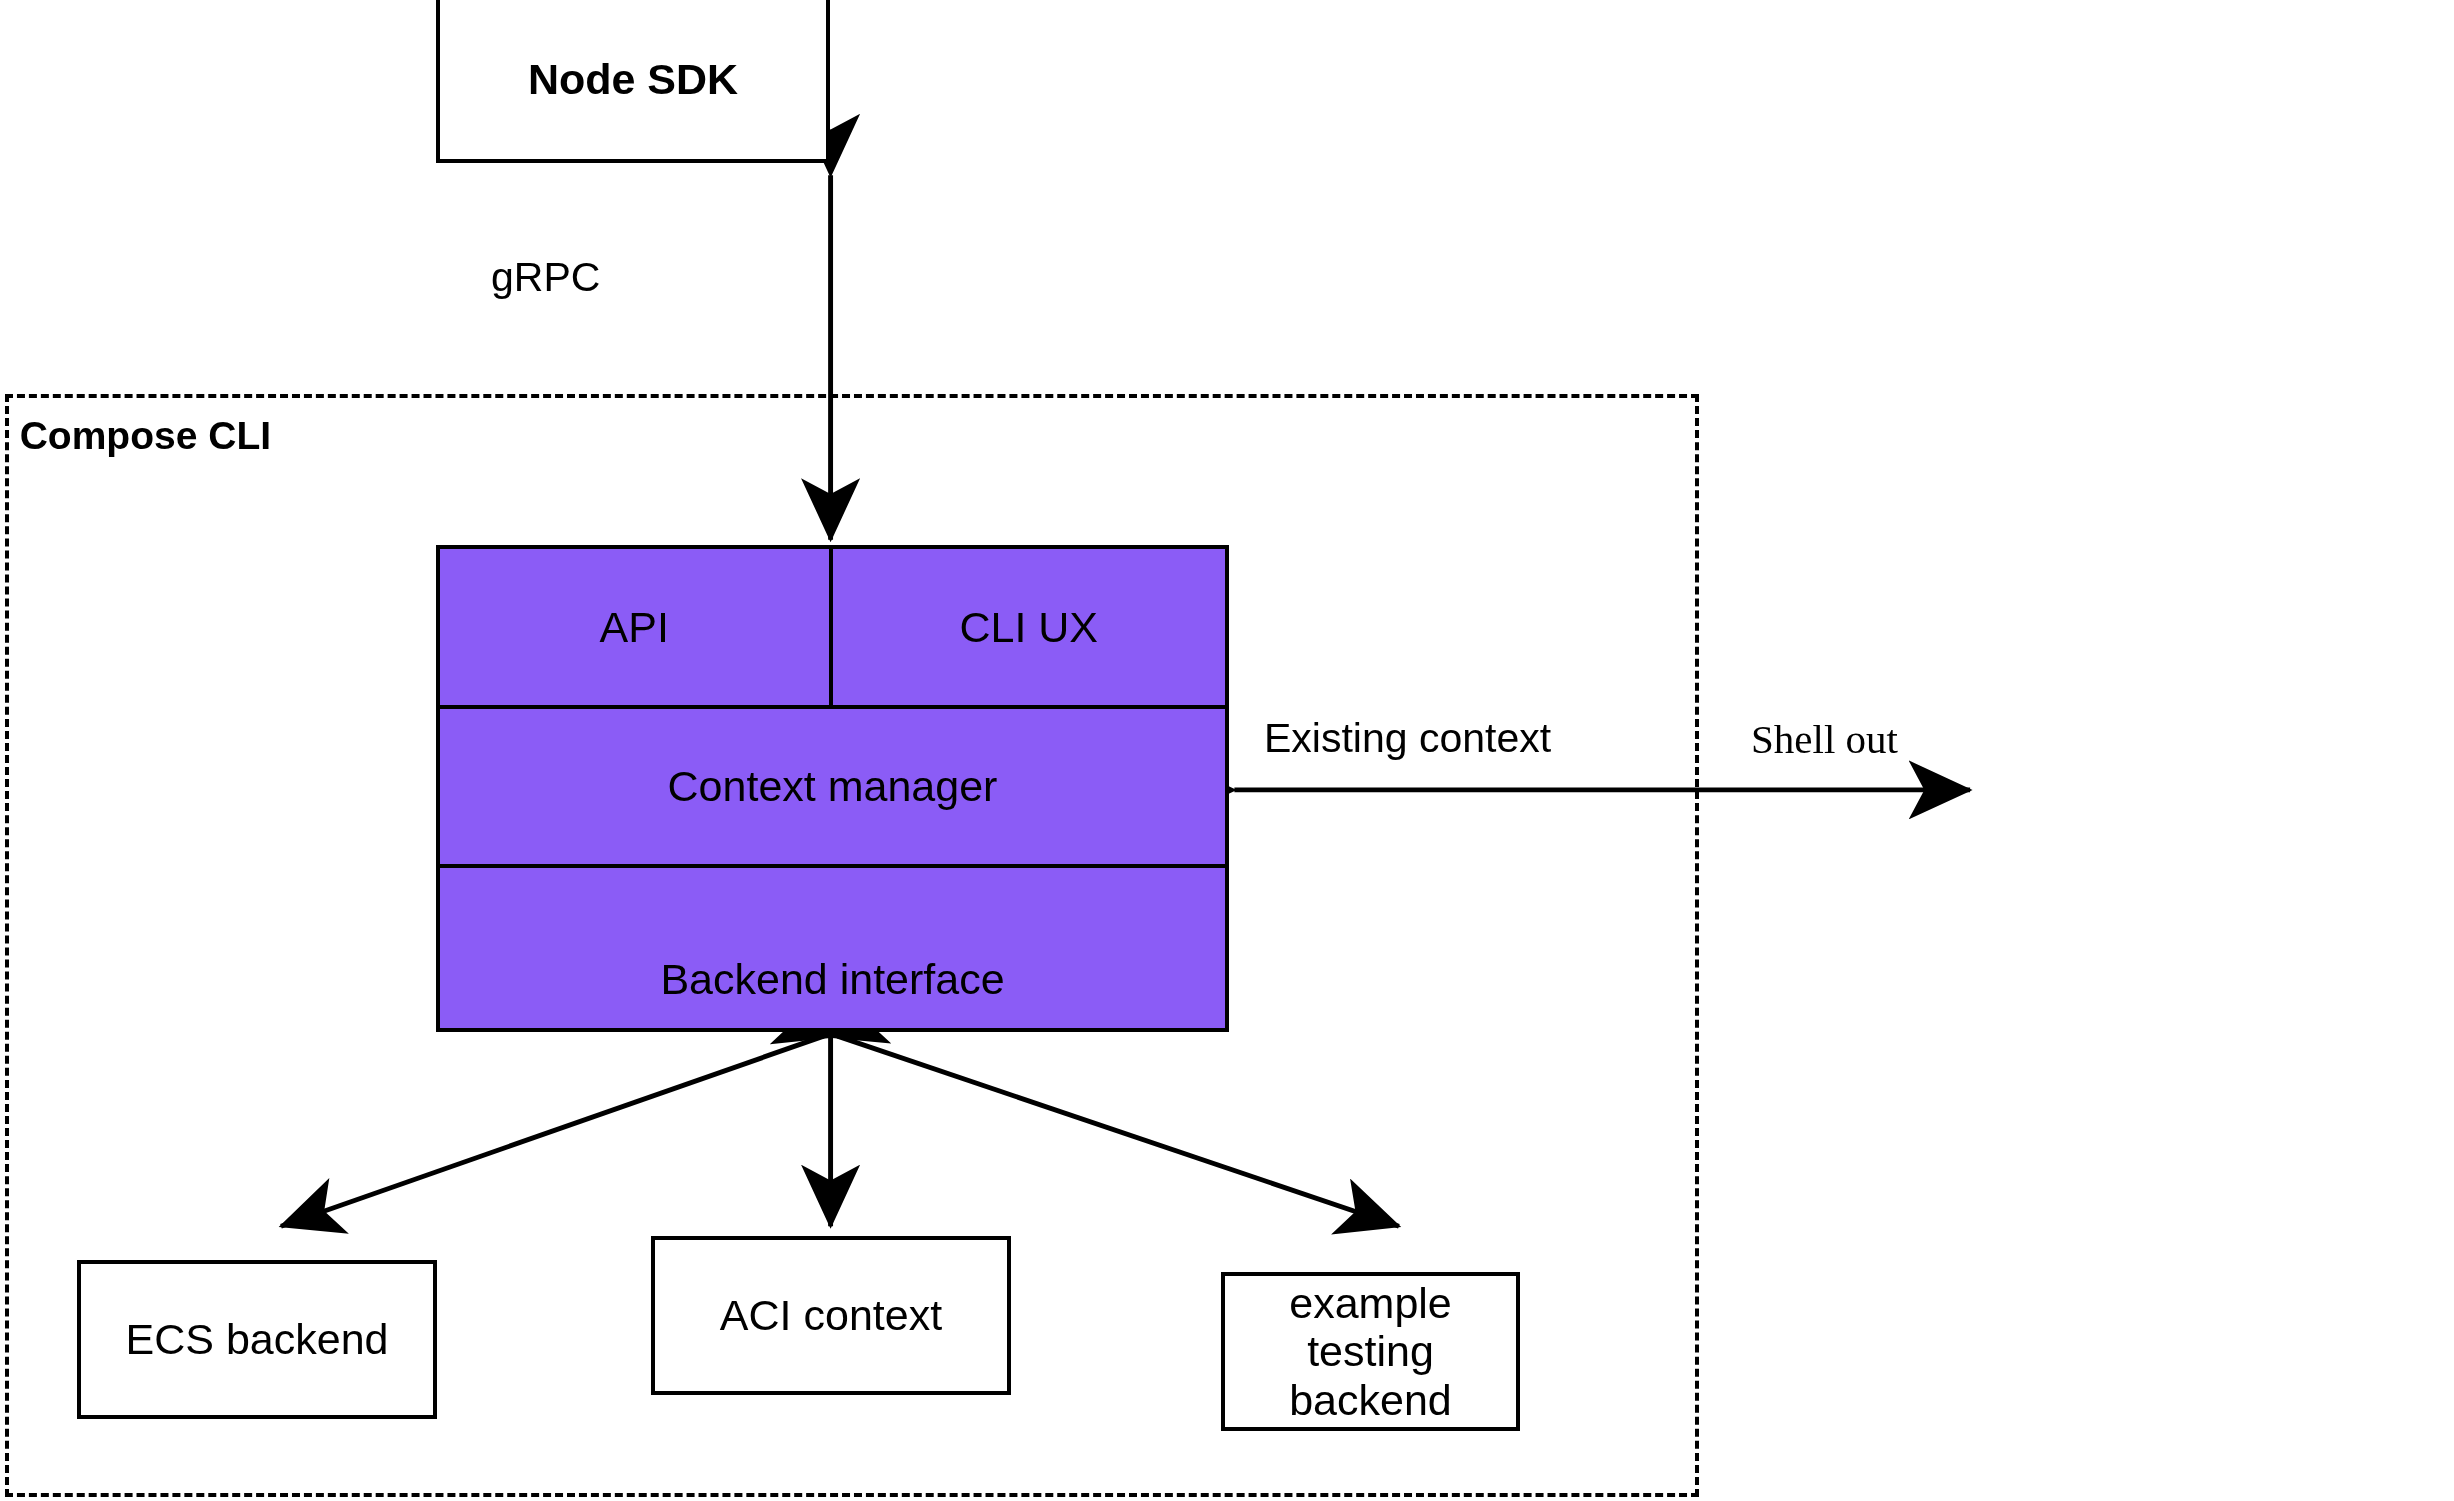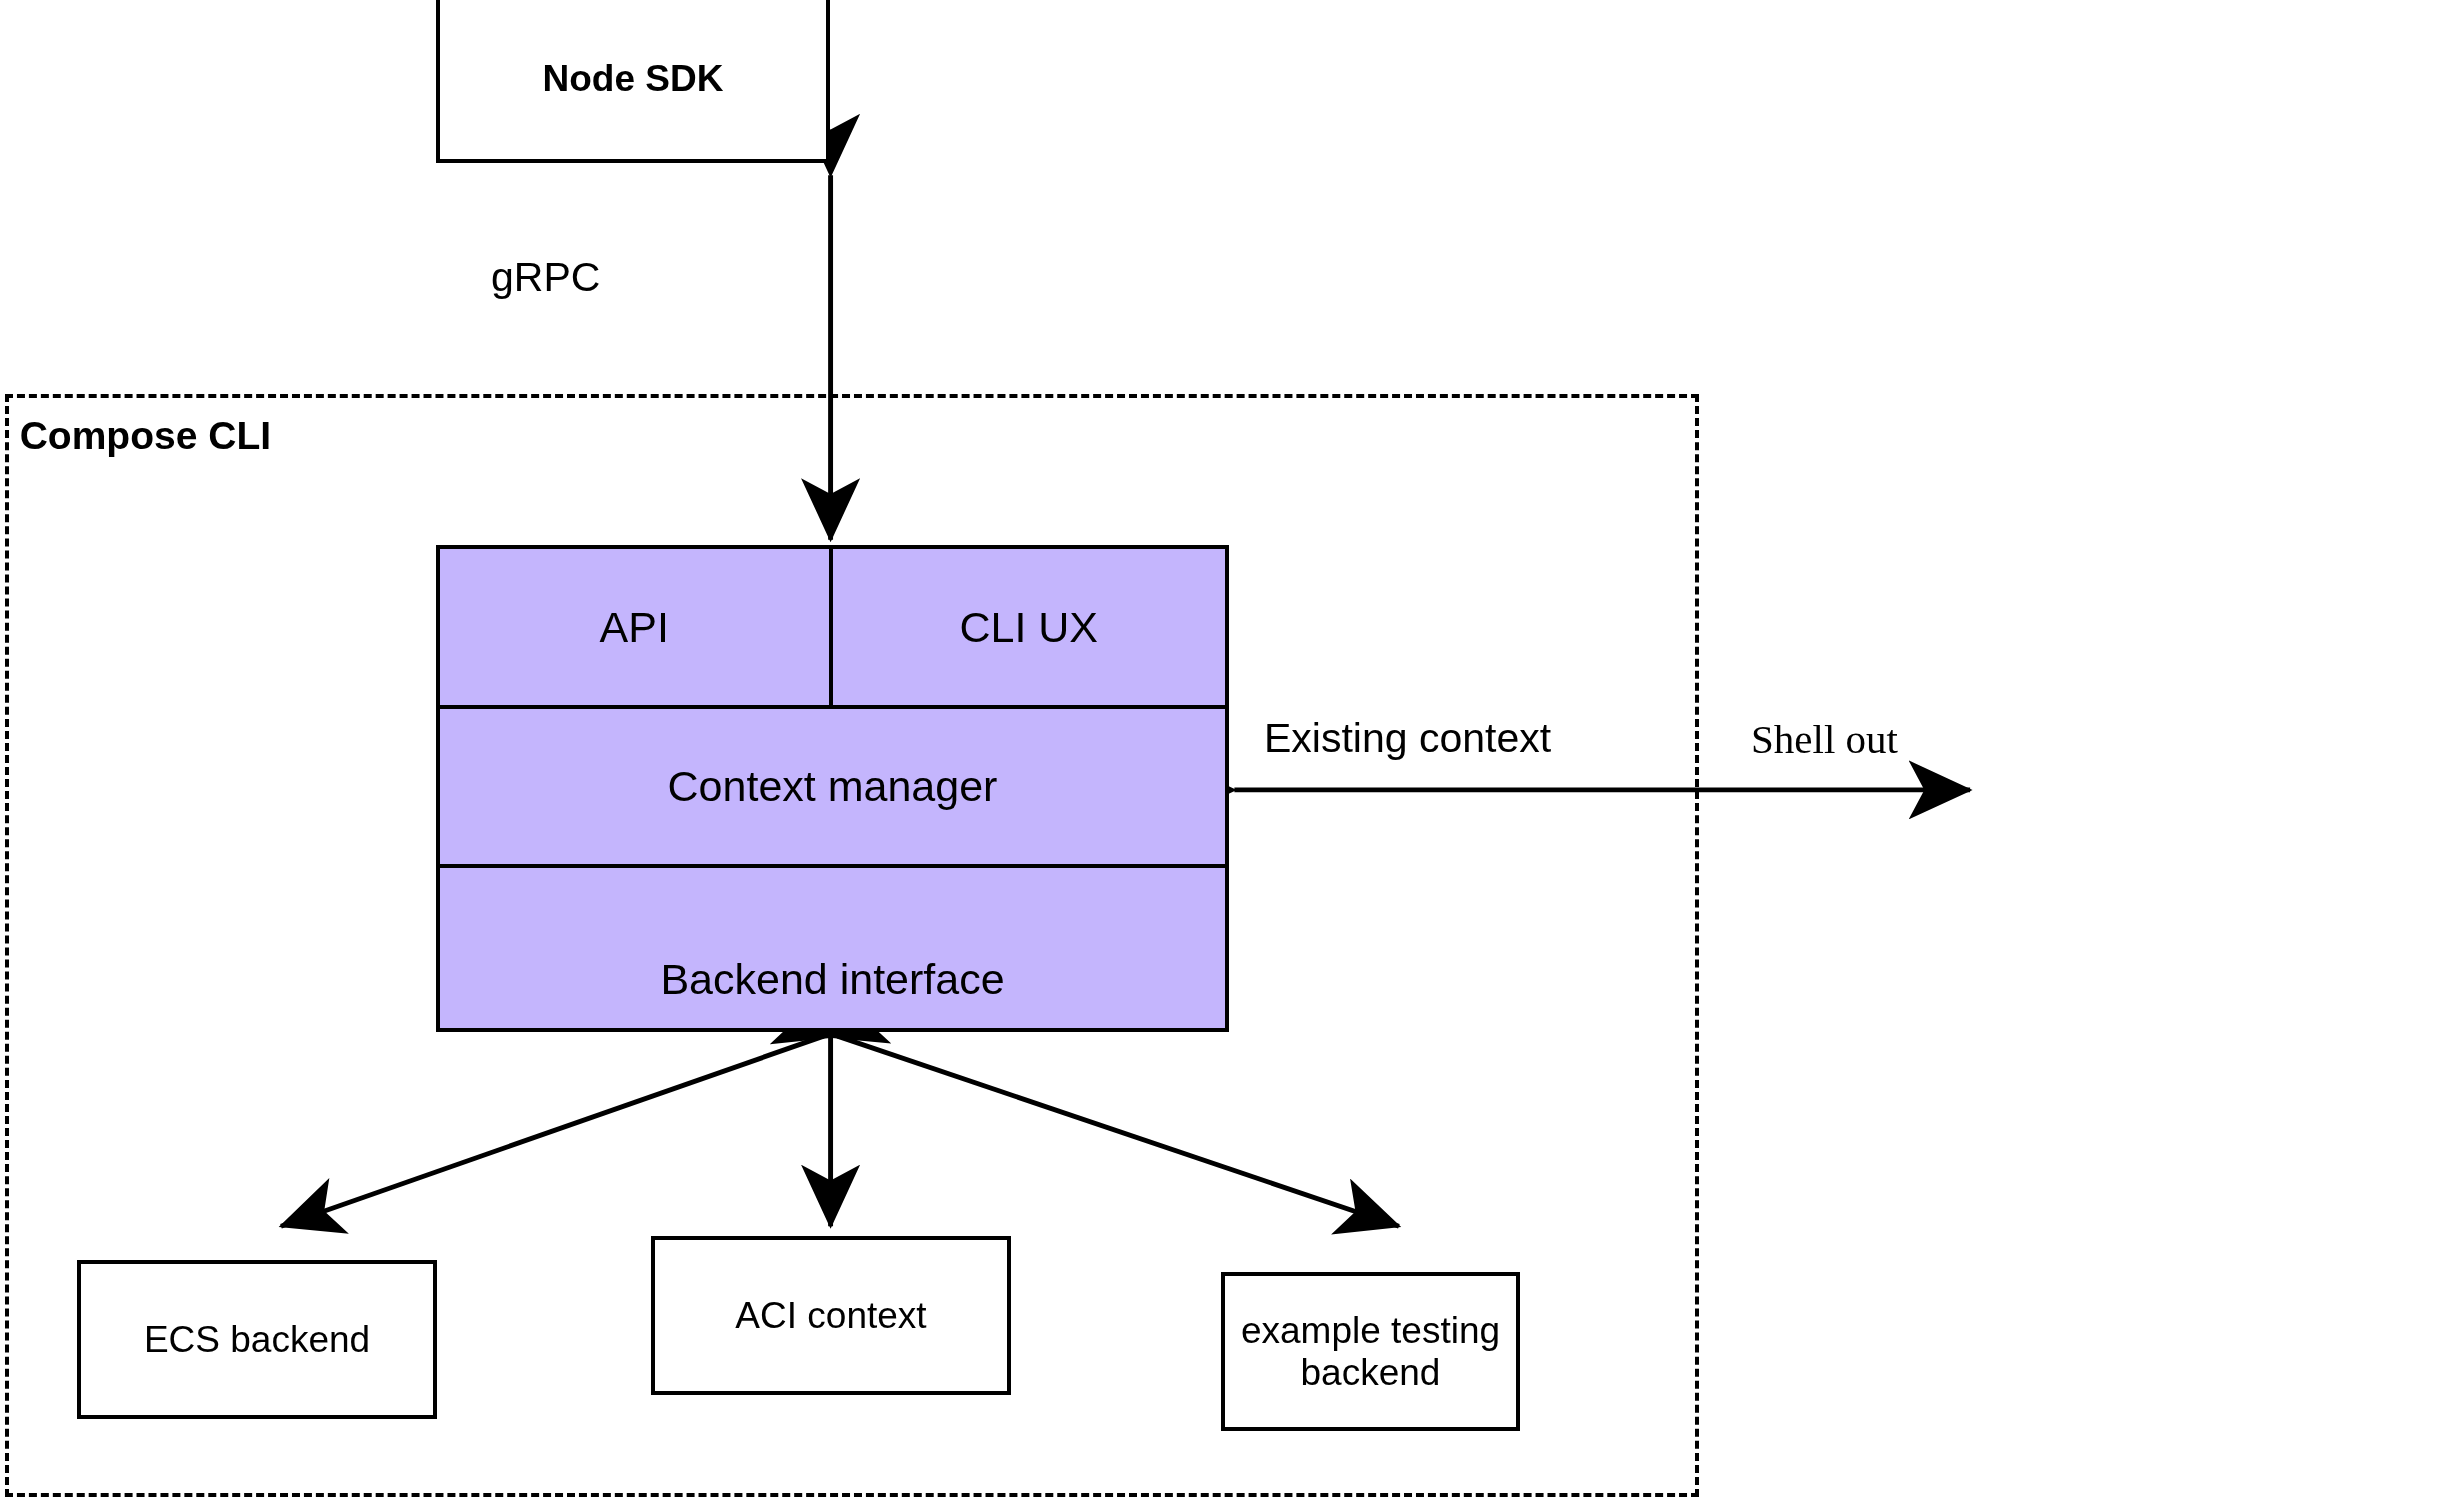--- a/index.html
+++ b/index.html
@@ -29,32 +29,32 @@
     position: absolute;
     box-sizing: border-box;
     background: #ffffff;
     border: 4.9px solid #000000;
     display: flex;
     align-items: center;
     justify-content: center;
     text-align: center;
   }
   .node .label {
-    font-size: 37px;
+    font-size: 43px;
     color: #000000;
     line-height: 1.12;
     padding: 0 9.9px;
   }
   .node.bold .label {
     font-weight: bold;
   }
   .stack {
     position: absolute;
     box-sizing: border-box;
-    background: #c4b5fd;
+    background: #8b5cf6;
     border: 4.9px solid #000000;
   }
   .stack-row {
     box-sizing: border-box;
     display: flex;
     align-items: stretch;
     border-bottom: 4.9px solid #000000;
   }
   .stack-row:last-child {
     border-bottom: none;

